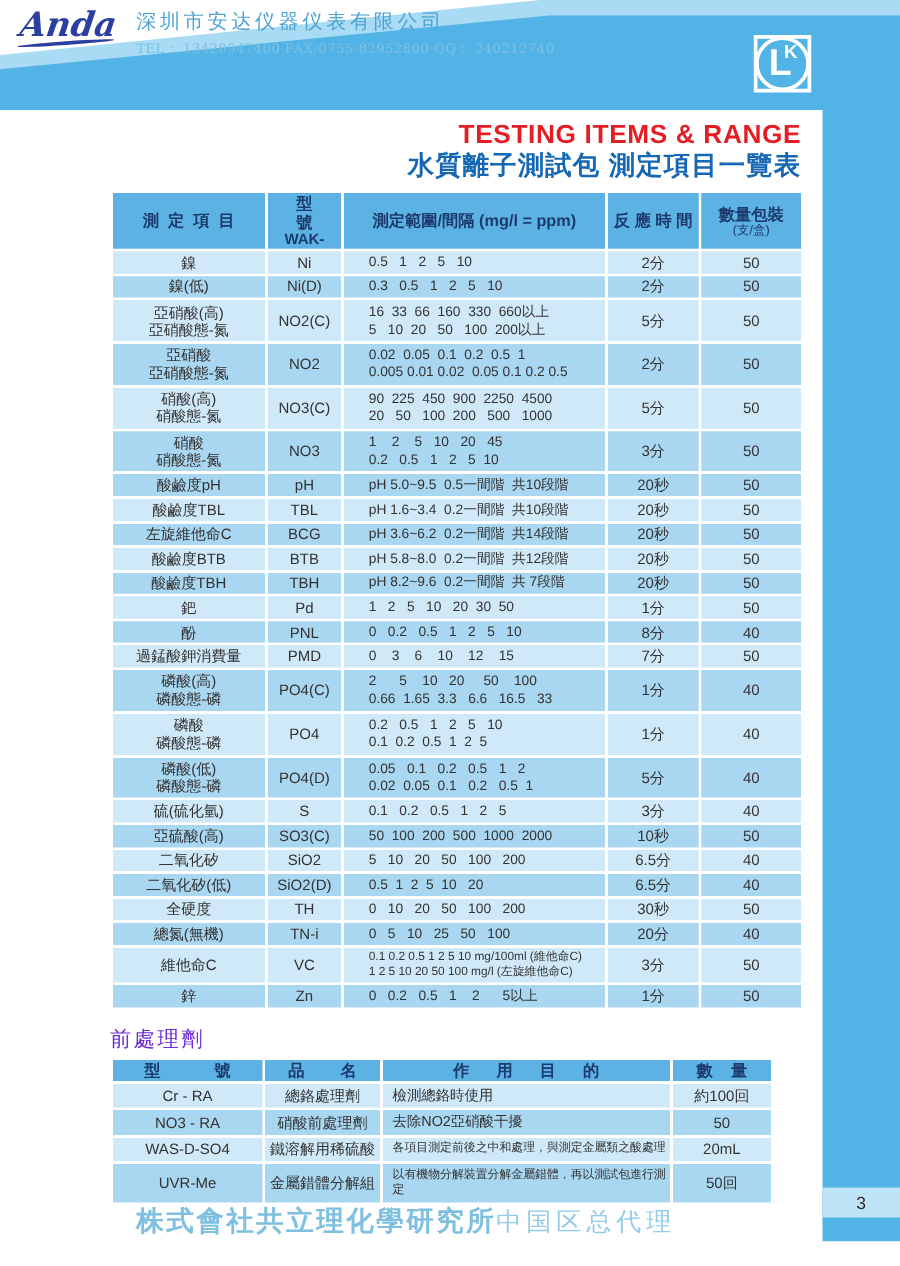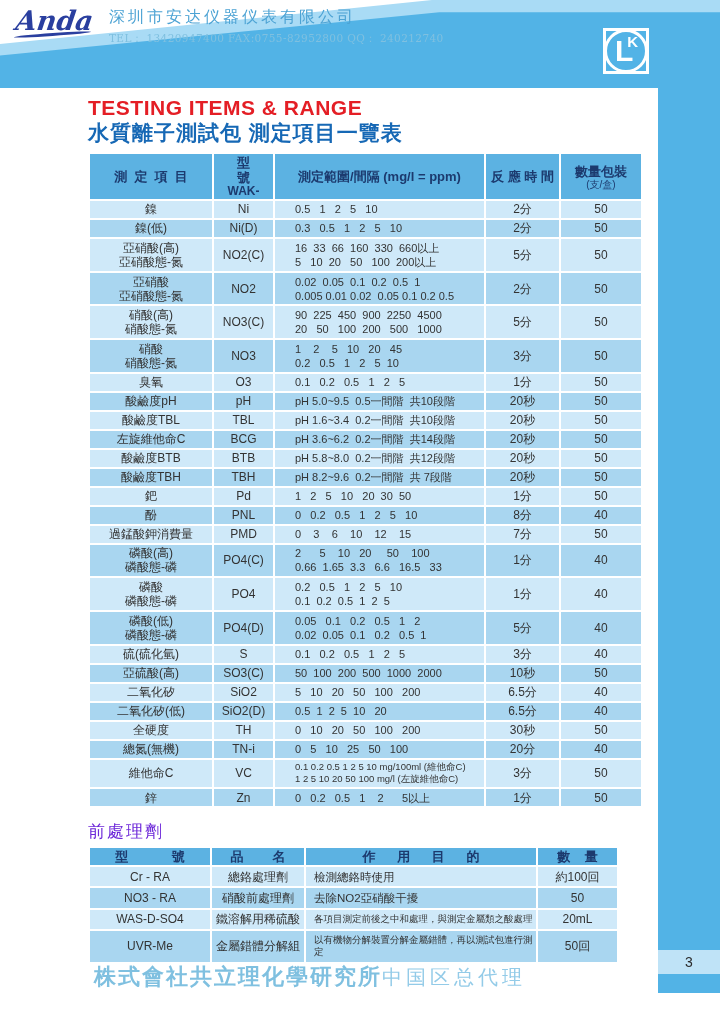--- a/index.html
+++ b/index.html
@@ -24,21 +24,21 @@
   .lk-circle{position:absolute;top:-2px;left:-2px;right:-2px;bottom:-2px;border:3px solid #fff;border-radius:50%;}
   .lk-l{position:absolute;left:9px;top:1px;color:#fff;font-weight:bold;font-size:30px;line-height:38px;}
   .lk-k{position:absolute;right:8px;top:3px;color:#fff;font-weight:bold;font-size:15px;line-height:16px;}
 
   
   .right-bar{position:absolute;top:88px;left:658px;width:62px;height:905px;background:#52b3e6;}
   .page-band{position:absolute;top:950px;left:658px;width:62px;height:24px;background:#bfe3f7;
              color:#2b2b2b;font-size:14px;display:flex;align-items:center;justify-content:center;z-index:2;}
 
   
-  .titles{position:absolute;top:96px;left:88px;width:553px;text-align:left;z-index:2;}
+  .titles{position:absolute;top:96px;left:88px;width:553px;text-align:right;z-index:2;}
   .t-en{color:#e41e25;font-size:21px;font-weight:bold;letter-spacing:0.5px;line-height:24px;}
   .t-zh{color:#1668b5;font-size:21px;font-weight:bold;line-height:26px;letter-spacing:1px;}
 
   
   table{border-collapse:collapse;table-layout:fixed;}
   th,td{border:2px solid #ffffff;text-align:center;vertical-align:middle;
         padding:1px 3px;overflow:hidden;}
   thead th{background:#5cb2e2;color:#1c3a6e;font-weight:bold;font-size:13px;
            white-space:pre-wrap;line-height:15px;}
   th .sub{display:block;font-size:10px;font-weight:normal;line-height:11px;}
@@ -48,21 +48,21 @@
   td{color:#333;font-size:12px;white-space:pre-wrap;line-height:14px;}
   td.c-range{text-align:left;font-size:11px;padding-left:20px;}
   td.c-purpose{text-align:left;font-size:11.5px;padding-left:8px;}
   td.small{font-size:9.5px;line-height:12px;}
   .main-table{position:absolute;top:152px;left:88px;width:553px;height:656px;z-index:2;}
   .pre-heading{position:absolute;top:820px;left:88px;font-size:17px;font-weight:normal;
                color:#6d28d9;letter-spacing:2px;z-index:2;}
   .pre-table{position:absolute;top:846px;left:88px;width:529px;height:118px;z-index:2;}
 
   
-  .footer{position:absolute;top:962px;left:2px;width:576px;text-align:center;
+  .footer{position:absolute;top:962px;left:17px;width:576px;text-align:center;
           font-family:"DejaVu Serif", serif;z-index:2;white-space:nowrap;padding-left:20px;}
   .f-main{font-size:22px;font-weight:bold;letter-spacing:2px;color:#7fc0e0;}
   .f-sub{font-size:20px;letter-spacing:4px;color:#93cbe8;}
 </style>
 </head>
 <body>
 
 <div class="page">
 
   <div class="hdr">
@@ -153,27 +153,20 @@
         </tr>
         <tr class="dark">
           <td class="c-item">硝酸
 硝酸態-氮</td>
           <td class="c-model">NO3</td>
           <td class="c-range">1    2    5   10   20   45
 0.2   0.5   1   2   5  10</td>
           <td class="c-time">3分</td>
           <td class="c-qty">50</td>
         </tr>
-        <tr class="light">
-          <td class="c-item">臭氧</td>
-          <td class="c-model">O3</td>
-          <td class="c-range">0.1   0.2   0.5   1   2   5</td>
-          <td class="c-time">1分</td>
-          <td class="c-qty">50</td>
-        </tr>
         <tr class="dark">
           <td class="c-item">酸鹼度pH</td>
           <td class="c-model">pH</td>
           <td class="c-range">pH 5.0~9.5  0.5一間階  共10段階</td>
           <td class="c-time">20秒</td>
           <td class="c-qty">50</td>
         </tr>
         <tr class="light">
           <td class="c-item">酸鹼度TBL</td>
           <td class="c-model">TBL</td>

